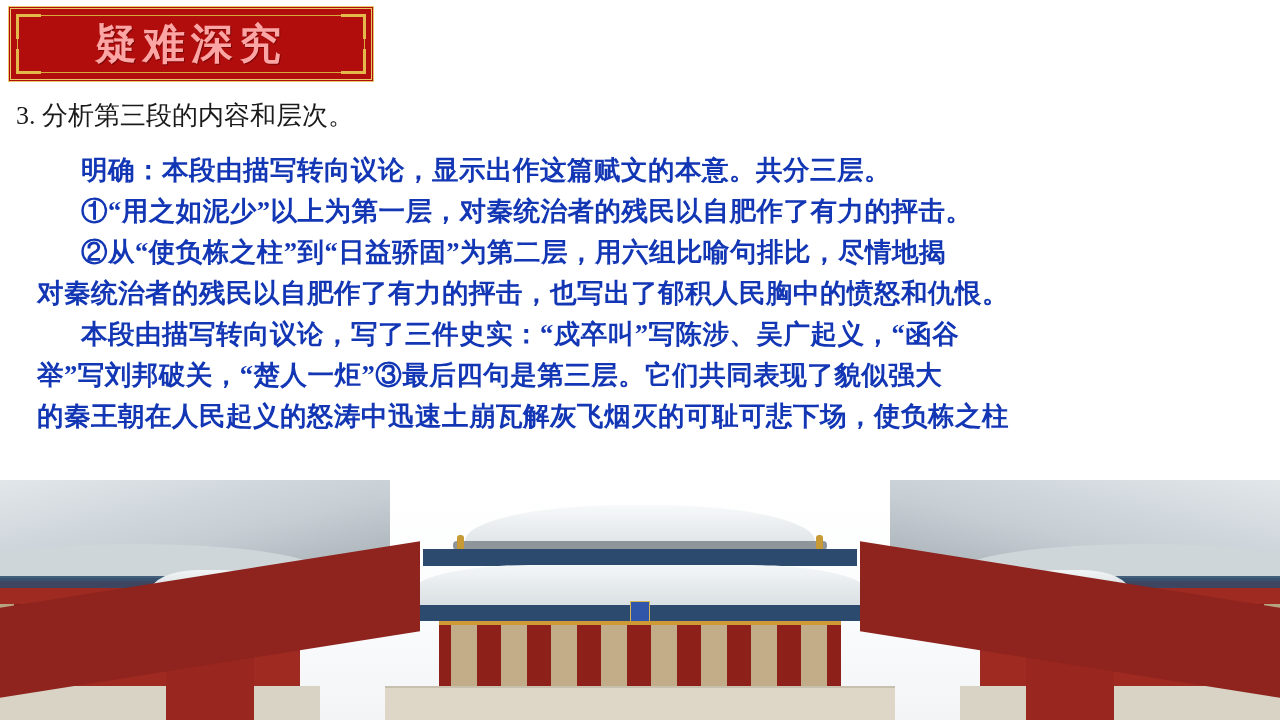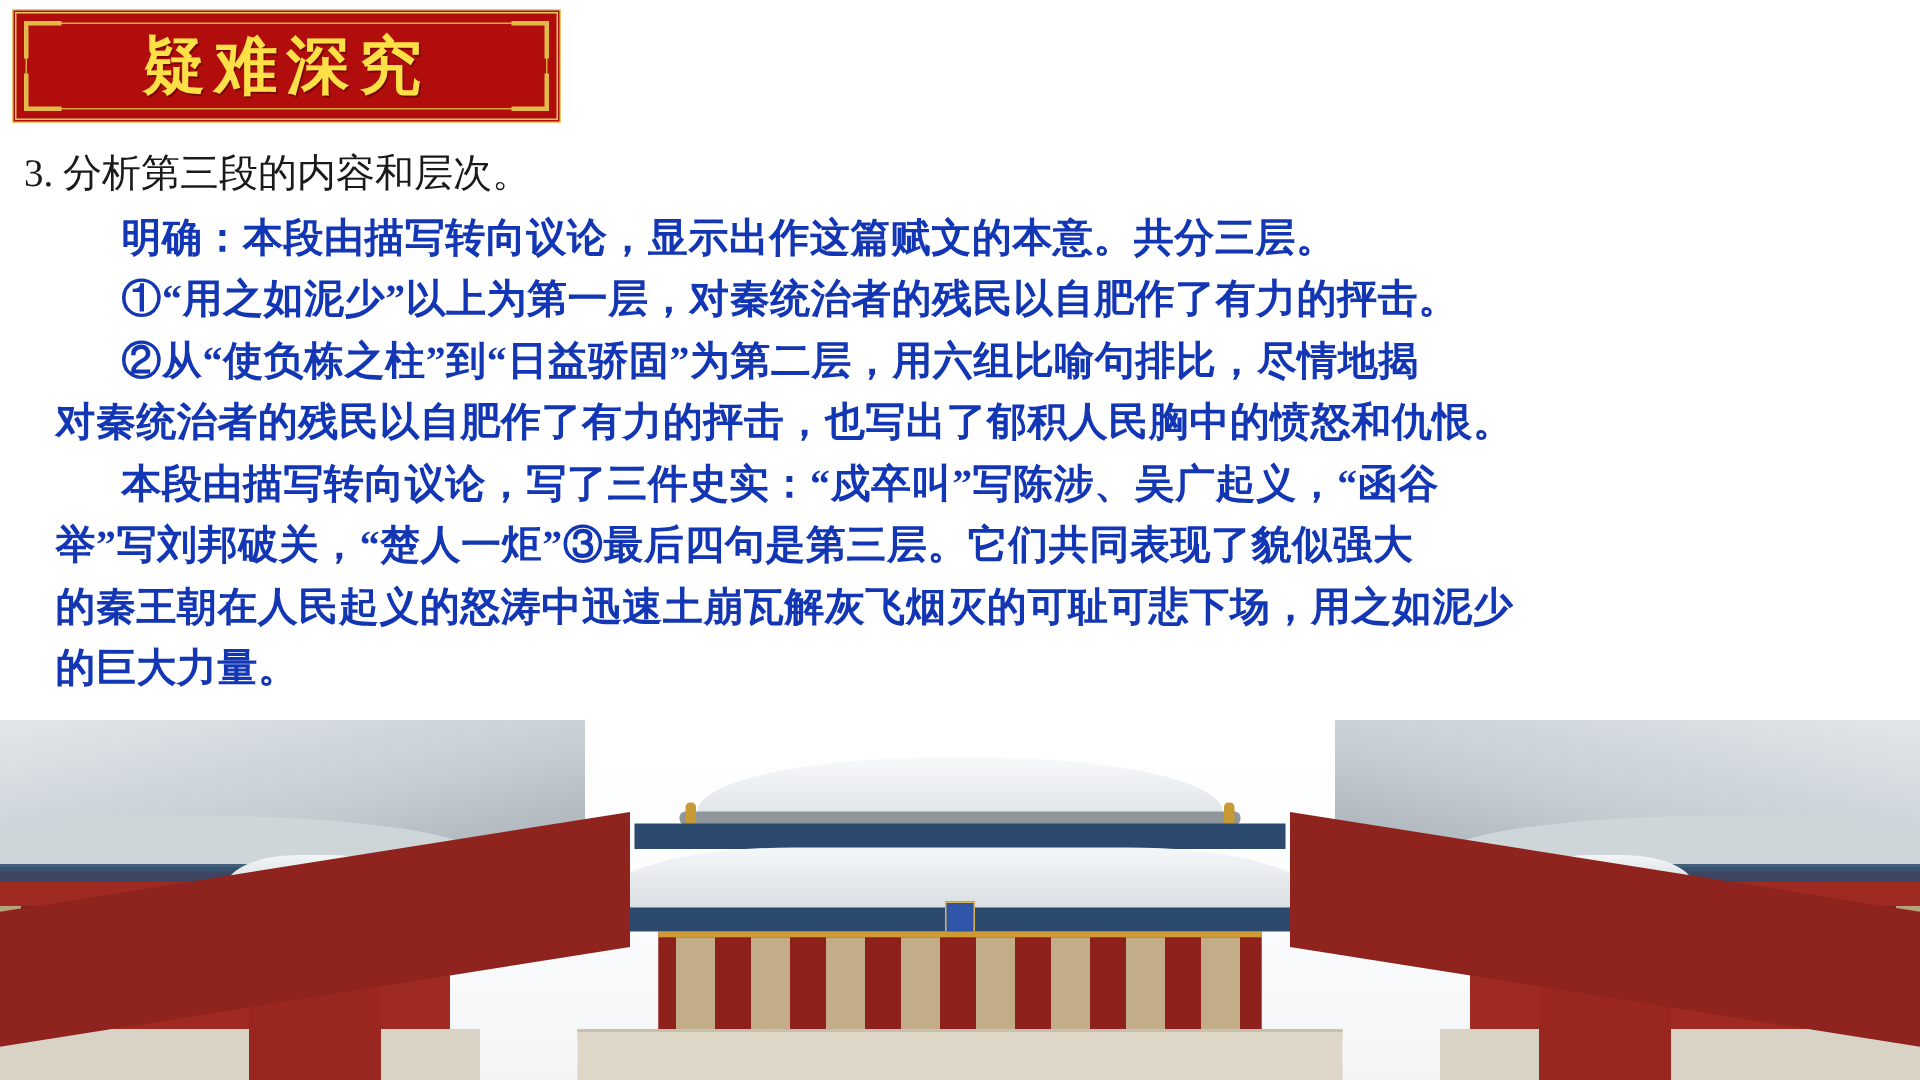--- a/index.html
+++ b/index.html
@@ -45,21 +45,21 @@
   .corner.tr { right: 5px; top: 5px;  border-left: none;  border-bottom: none; }
   .corner.bl { left: 5px;  bottom: 5px; border-right: none; border-top: none; }
   .corner.br { right: 5px; bottom: 5px; border-left: none;  border-top: none; }
 
   .banner-title {
     position: absolute;
     left: 0; right: 0;
     top: 50%;
     transform: translateY(-50%);
     text-align: center;
-    color: #fde047;
+    color: #fca5a5;
     font-family: "Liberation Serif", serif;
     font-weight: bold;
     font-size: 42px;
     letter-spacing: 6px;
     text-shadow: 1px 1px 0 #7a0606;
   }
 
   
   .content {
     position: absolute;
@@ -68,21 +68,21 @@
     width: 1250px;
     color: #1d3faf;
     font-size: 26.5px;
     line-height: 41px;
     font-family: "Liberation Serif", serif;
   }
   .q-line {
     color: #1a1a1a;
     font-size: 26px;
     line-height: 40px;
-    margin-bottom: 2px;
+    margin-bottom: 14px;
   }
   .p-line {
     color: #1236b4;
     font-weight: bold;
     text-indent: 44px;
     letter-spacing: 0.5px;
     margin-left: 21px;
   }
   .p-line.cont {
     text-indent: 0;
@@ -331,22 +331,21 @@
 </div>
 
 <div class="content">
   <div class="q-line">3. 分析第三段的内容和层次。</div>
   <div class="p-line">明确：本段由描写转向议论，显示出作这篇赋文的本意。共分三层。</div>
   <div class="p-line">①“用之如泥少”以上为第一层，对秦统治者的残民以自肥作了有力的抨击。</div>
   <div class="p-line">②从“使负栋之柱”到“日益骄固”为第二层，用六组比喻句排比，尽情地揭</div>
   <div class="p-line cont">对秦统治者的残民以自肥作了有力的抨击，也写出了郁积人民胸中的愤怒和仇恨。</div>
   <div class="p-line">本段由描写转向议论，写了三件史实：“戍卒叫”写陈涉、吴广起义，“函谷</div>
   <div class="p-line cont">举”写刘邦破关，“楚人一炬”③最后四句是第三层。它们共同表现了貌似强大</div>
-  <div class="p-line cont">的秦王朝在人民起义的怒涛中迅速土崩瓦解灰飞烟灭的可耻可悲下场，用之如泥少</div>
-  <div class="p-line cont">的巨大力量。</div>
+  <div class="p-line cont">的秦王朝在人民起义的怒涛中迅速土崩瓦解灰飞烟灭的可耻可悲下场，使负栋之柱</div>
 </div>
 
 <div class="photo">
   <div class="sky"></div>
 
   <div class="fore-roof left"></div>
   <div class="fore-roof right"></div>
 
   <div class="wing left">
     <div class="wing-roof"></div>

